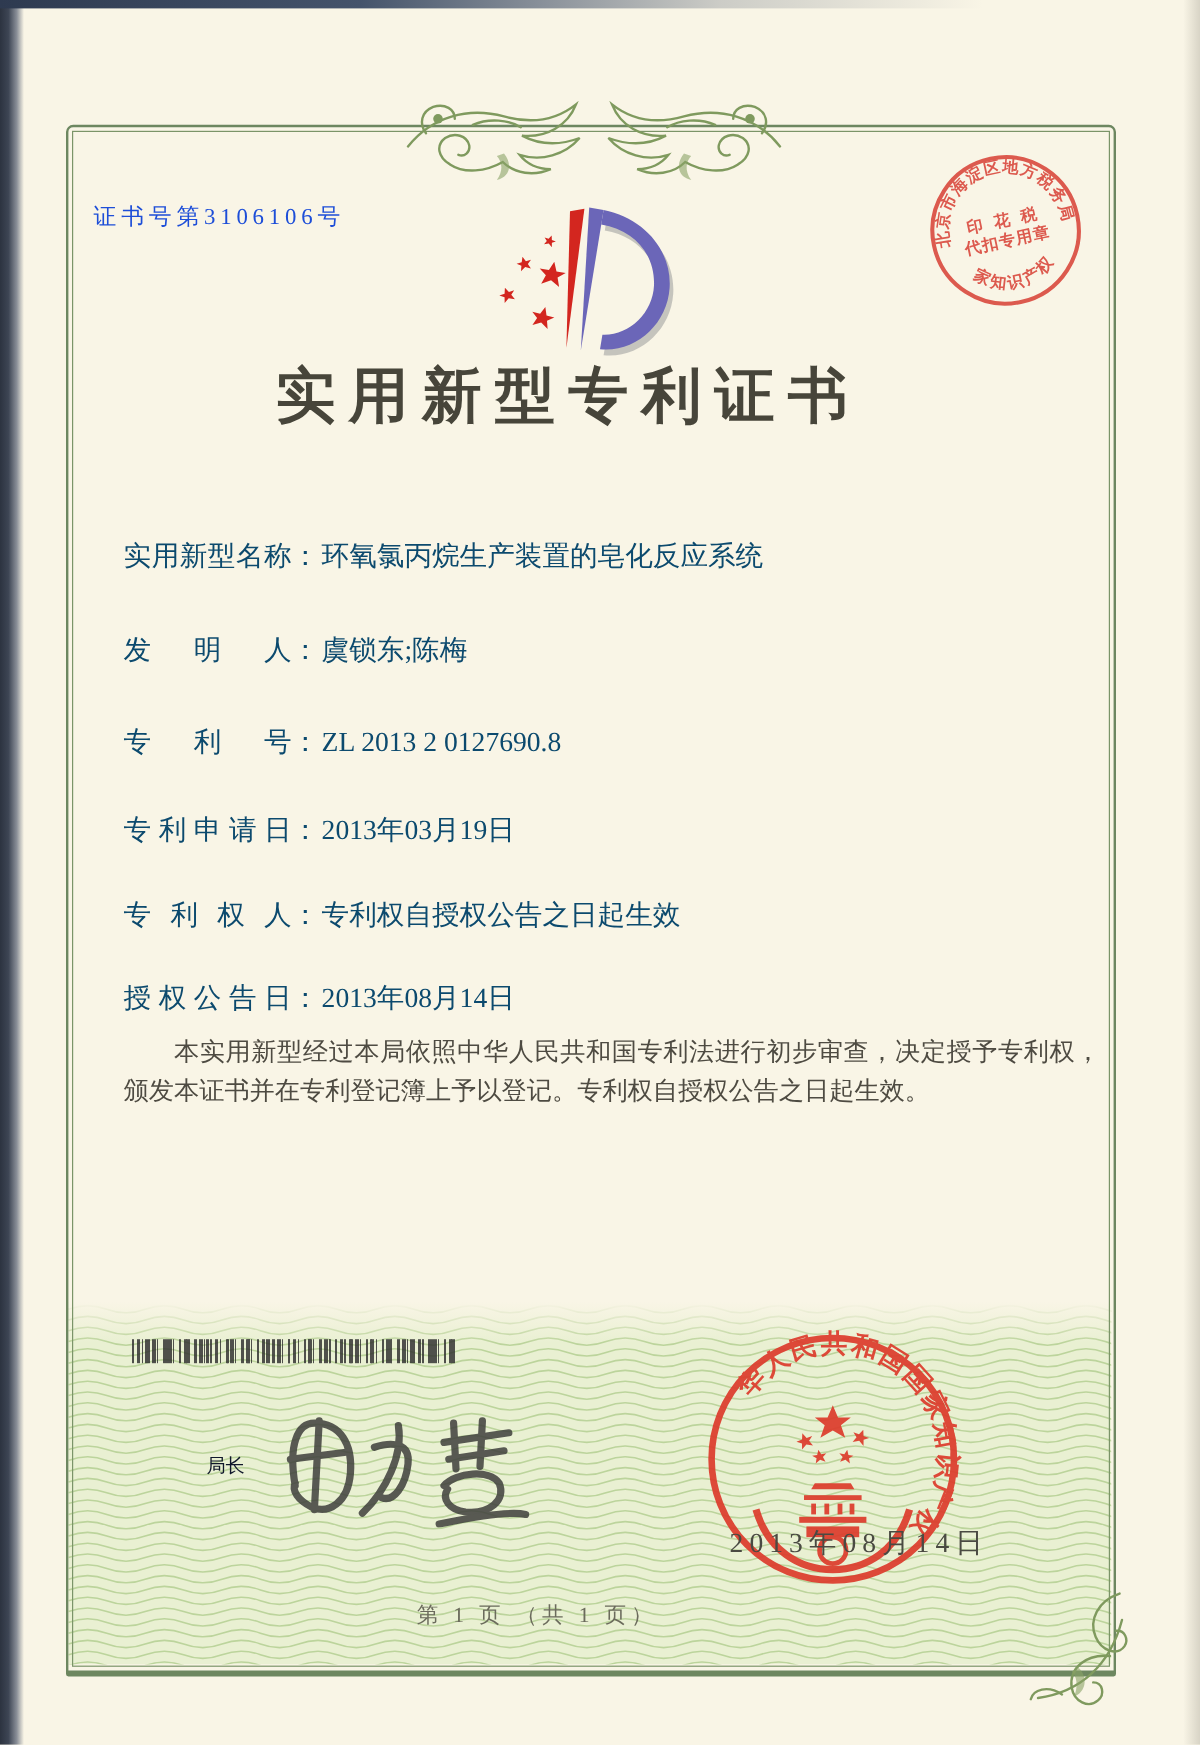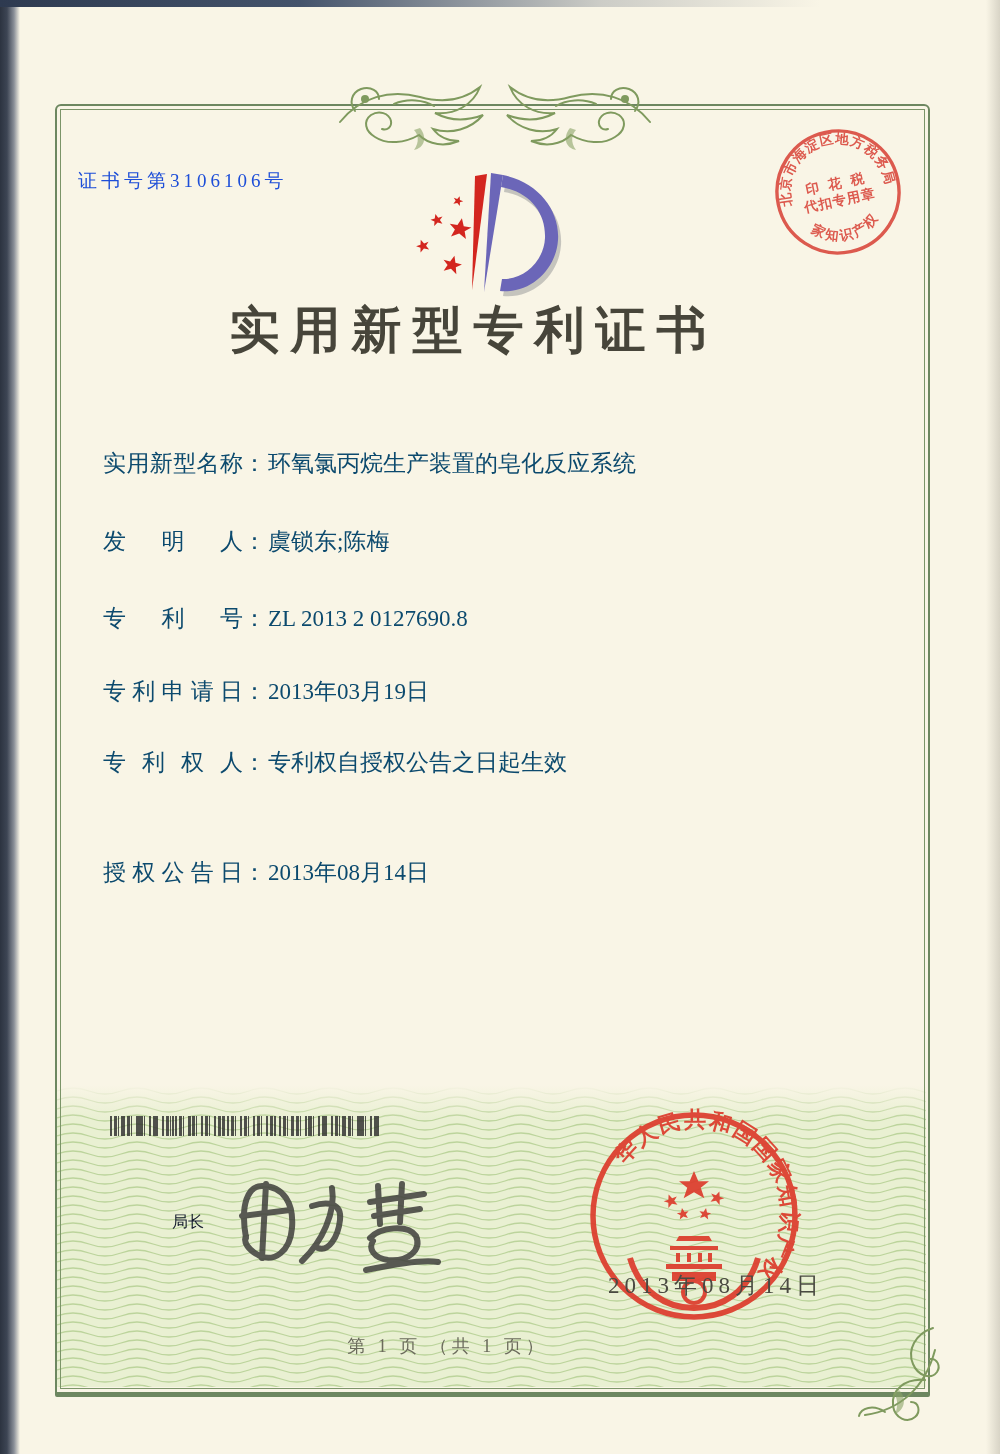--- a/index.html
+++ b/index.html
@@ -153,23 +153,24 @@
   </g>
 </svg>
 
 <div class="abs" id="title">实用新型专利证书</div>
 
 <div class="abs frow" style="top:448px"><span class="flabel">实用新型名称</span><span>：</span><span class="fvalue">环氧氯丙烷生产装置的皂化反应系统</span></div>
 <div class="abs frow" style="top:526px"><span class="flabel">发明人</span><span>：</span><span class="fvalue">虞锁东;陈梅</span></div>
 <div class="abs frow" style="top:603px"><span class="flabel">专利号</span><span>：</span><span class="fvalue">ZL 2013 2 0127690.8</span></div>
 <div class="abs frow" style="top:676px"><span class="flabel">专利申请日</span><span>：</span><span class="fvalue">2013年03月19日</span></div>
 <div class="abs frow" style="top:747px"><span class="flabel">专利权人</span><span>：</span><span class="fvalue">专利权自授权公告之日起生效</span></div>
-<div class="abs frow" style="top:857px"><span class="flabel">授权公告日</span><span>：</span><span class="fvalue">2013年08月14日</span></div>
+<div class="abs frow" style="top:816px"><span class="flabel">授权公告日</span><span>：</span><span class="fvalue">2013年08月14日</span></div>
 
 <div class="abs" id="paras">
+  <p>本实用新型经过本局依照中华人民共和国专利法进行初步审查，决定授予专利权，颁发本证书并在专利登记簿上予以登记。专利权自授权公告之日起生效。</p>
 </div>
 
 <div class="abs" id="barcode"></div>
 
 <div class="abs" id="sig-role">局长</div>
 <span class="sr">田力普</span>
 <svg class="abs" id="sig-svg" width="250" height="115" viewBox="0 0 250 115">
   <g stroke="#3f3f3c" stroke-width="6" fill="none" stroke-linecap="round" stroke-linejoin="round" opacity=".85">
     <path d="M18,80 C12,46 20,28 34,28 C56,28 66,46 64,70 C62,94 46,104 32,98 C20,92 15,84 18,78"></path>
     <path d="M14,58 L62,52"></path>

